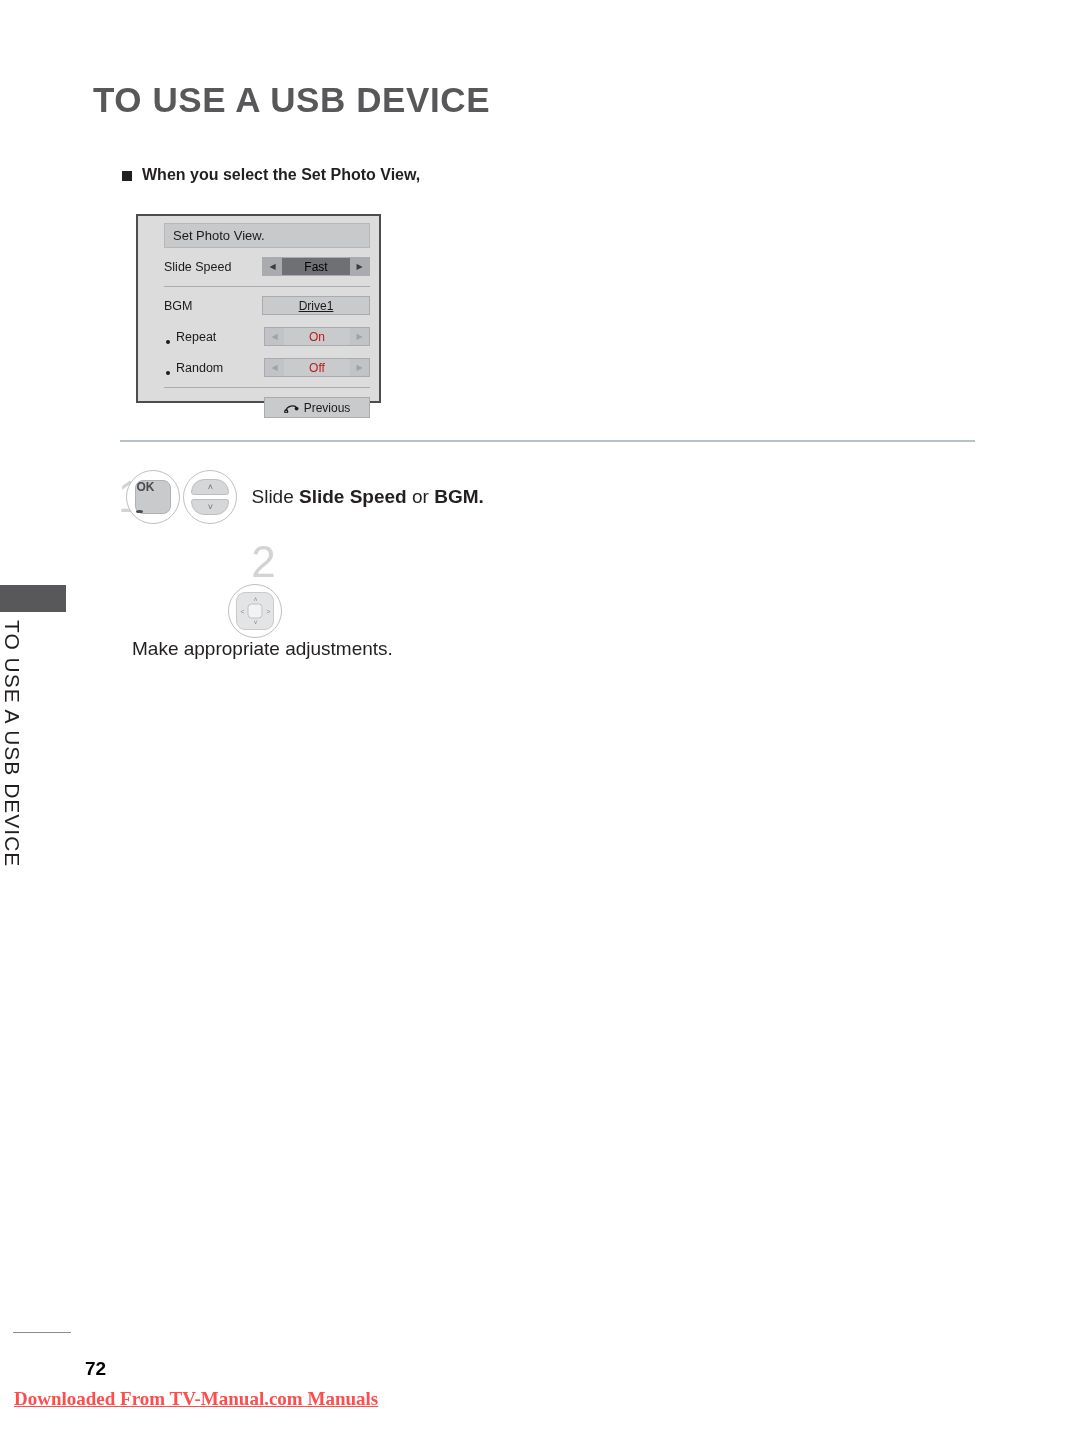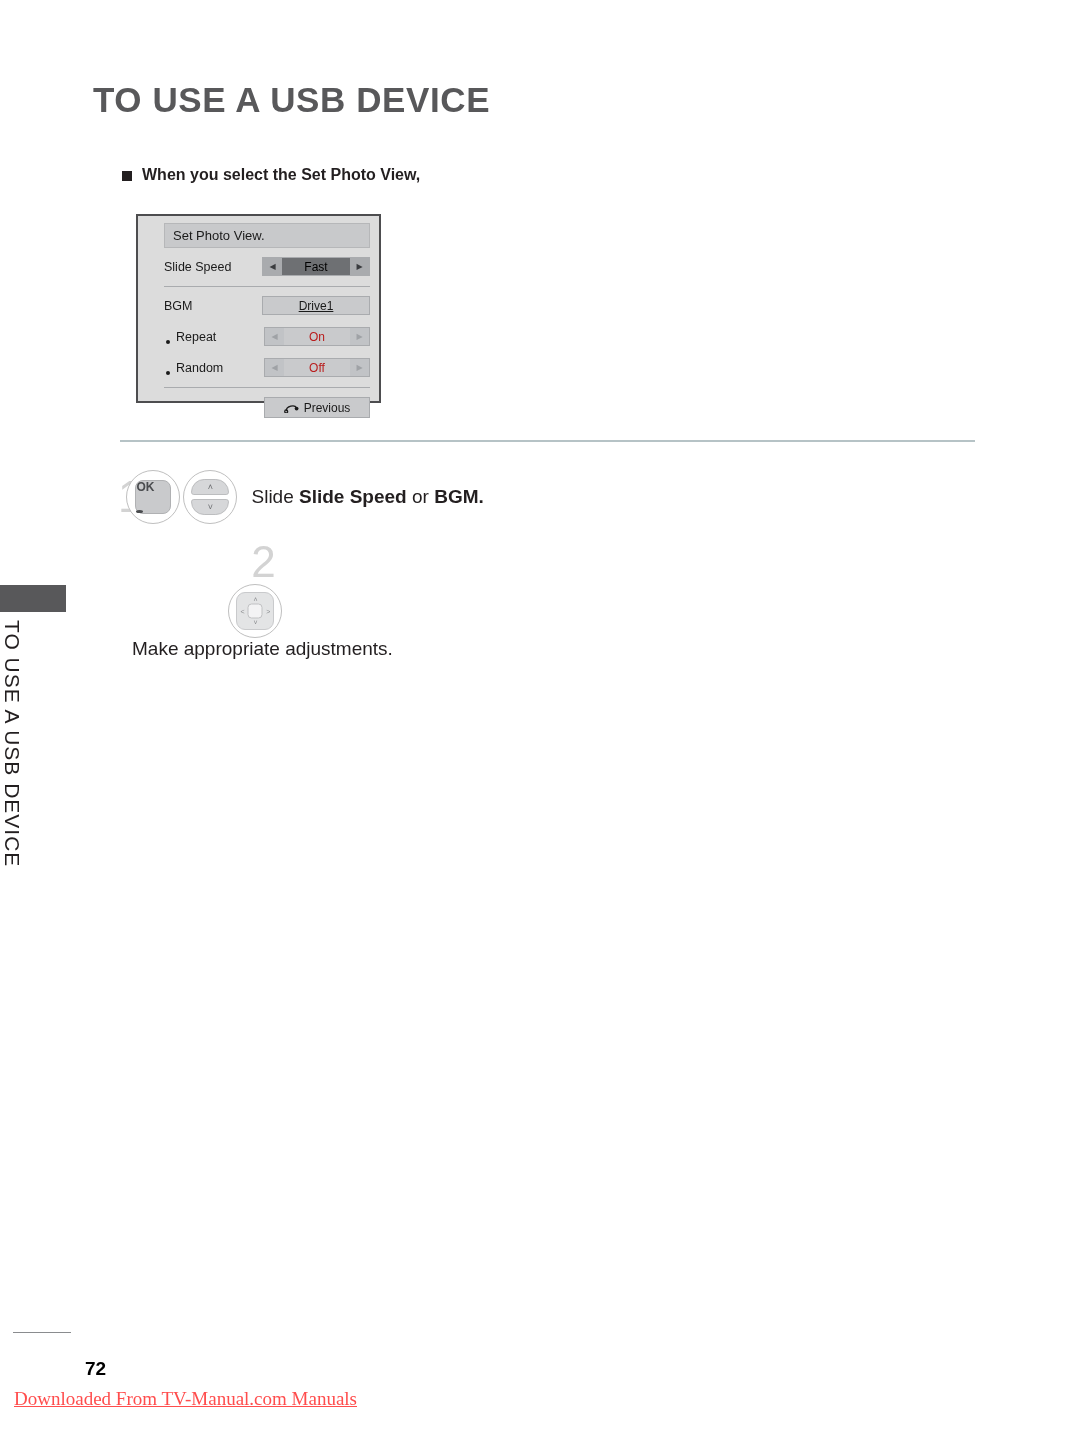--- a/index.html
+++ b/index.html
@@ -347,20 +347,21 @@
     margin-left: 47px;
   }
   .watermark {
     position: absolute;
     left: 14px;
     top: 1388px;
     font-family: "Liberation Serif", serif;
     font-size: 19px;
     color: #ff4d4d;
     text-decoration: underline;
+    font-weight: bold;
   }
 </style>
 </head>
 <body>
 
 <div class="page-title">TO USE A USB DEVICE</div>
 
 <div class="subtitle">
   <span class="sq-bullet"></span>
   <span>When you select the Set Photo View,</span>

